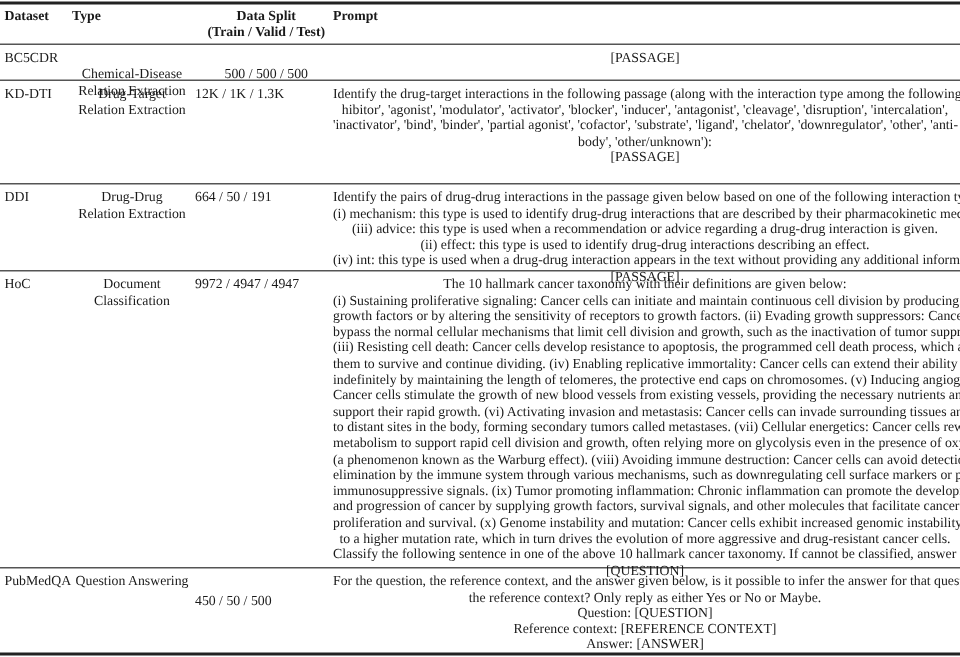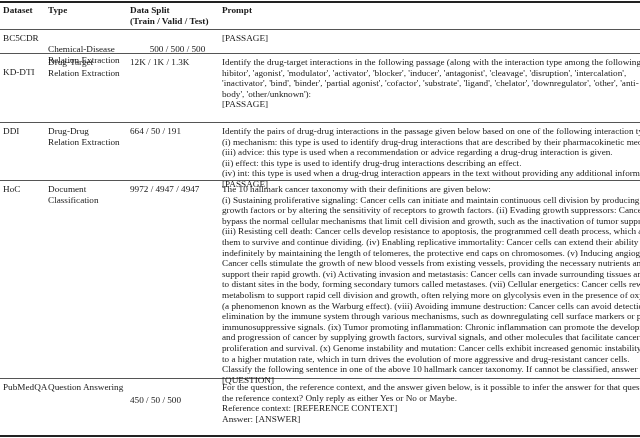--- a/index.html
+++ b/index.html
@@ -7,21 +7,21 @@
   .tbl { position:relative; width:537px; height:438px; }
   .rule { position:absolute; left:0; width:640px; background:#222; }
   .thick { height:2px; }
   .thin { height:1px; background:#555; }
   .cell { position:absolute; font-size:9.2px; line-height:10.6px; }
   .hdr { font-weight:bold; }
   .c1 { left:3px; width:50px; }
   .c2 { left:48px; width:80px; }
   .c3 { left:130px; width:95px; }
   .c4 { left:222px; width:416px; text-align:justify; }
-  .line { display:block; white-space:nowrap; }
+  .line { display:block; white-space:nowrap;text-align:center; }
   .c4 .line { white-space:nowrap; }
 </style>
 </head>
 <body>
 
 <div class="tbl">
 
   <div class="rule thick" style="top:1px"></div>
   <div class="rule thin" style="top:29px"></div>
   <div class="rule thin" style="top:53px"></div>
@@ -41,21 +41,21 @@
   <div id="rows">
       <div class="cell c1" style="top: 33px;">BC5CDR</div>
       <div class="cell c2" style="top: 44px;">
         <span class="line">Chemical-Disease</span>
         <span class="line">Relation Extraction</span>
       </div>
       <div class="cell c3" style="top: 44px; text-align: center;">500 / 500 / 500</div>
       <div class="cell c4" style="top: 33px;">
         <span class="line">[PASSAGE]</span>
       </div>
-      <div class="cell c1" style="top: 67px;">KD-DTI</div>
+      <div class="cell c1" style="top: 57px;">KD-DTI</div>
       <div class="cell c2" style="top: 57px;">
         <span class="line">Drug-Target</span>
         <span class="line">Relation Extraction</span>
       </div>
       <div class="cell c3" style="top: 57px;">12K / 1K / 1.3K</div>
       <div class="cell c4" style="top: 57px;">
         <span class="line">Identify the drug-target interactions in the following passage (along with the interaction type among the following: 'in-</span>
         <span class="line">hibitor', 'agonist', 'modulator', 'activator', 'blocker', 'inducer', 'antagonist', 'cleavage', 'disruption', 'intercalation',</span>
         <span class="line">'inactivator', 'bind', 'binder', 'partial agonist', 'cofactor', 'substrate', 'ligand', 'chelator', 'downregulator', 'other', 'anti-</span>
         <span class="line">body', 'other/unknown'):</span>
@@ -104,17 +104,18 @@
       </div>
       <div class="cell c1" style="top: 382px;">PubMedQA</div>
       <div class="cell c2" style="top: 382px; left: 48px;">
         <span class="line">Question Answering</span>
         <span class="line"></span>
       </div>
       <div class="cell c3" style="top: 382px; margin-top: 13px;">450 / 50 / 500</div>
       <div class="cell c4" style="top: 382px;">
         <span class="line">For the question, the reference context, and the answer given below, is it possible to infer the answer for that question from</span>
         <span class="line">the reference context? Only reply as either Yes or No or Maybe.</span>
+        <span class="line">Question: [QUESTION]</span>
         <span class="line">Reference context: [REFERENCE CONTEXT]</span>
         <span class="line">Answer: [ANSWER]</span>
       </div>
     </div>
 </div>
 
 </body></html>

